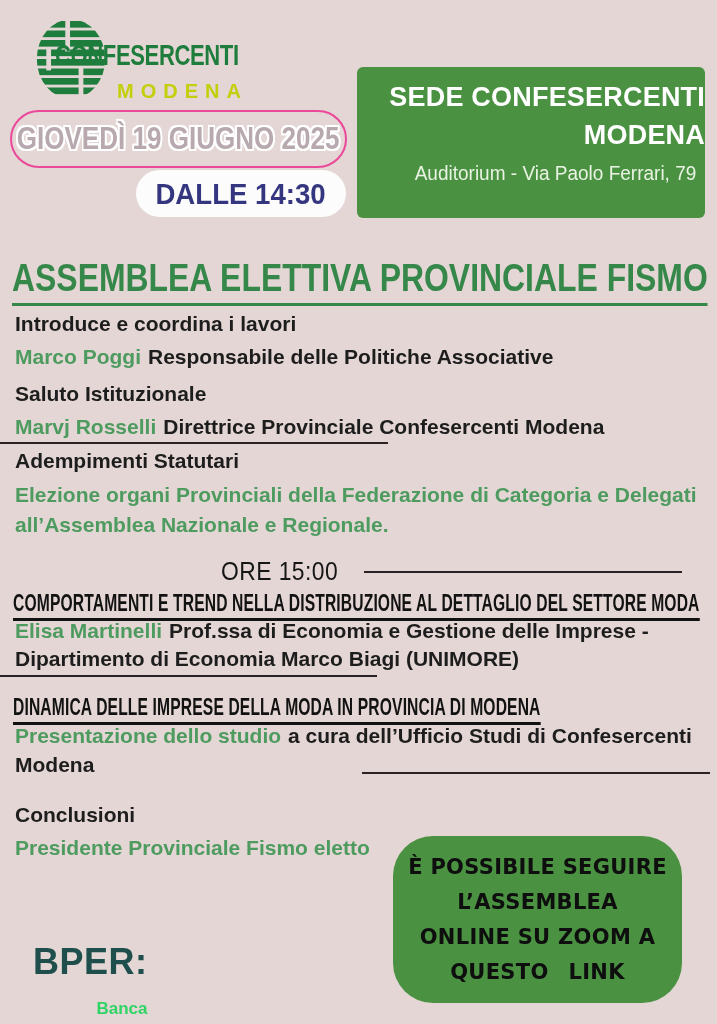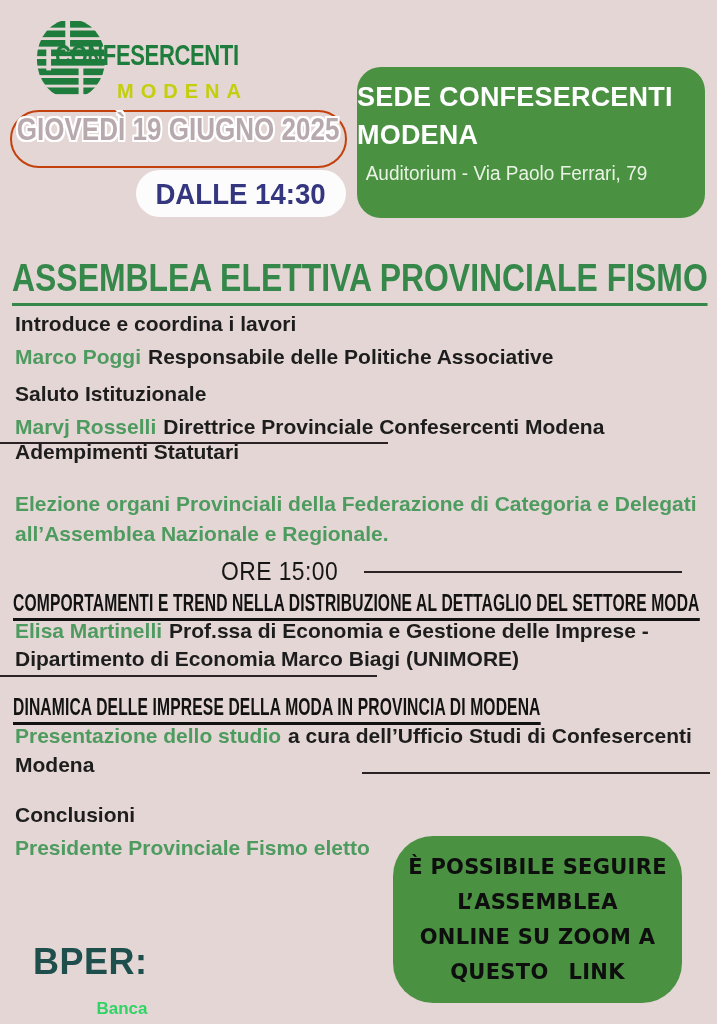--- a/index.html
+++ b/index.html
@@ -25,35 +25,35 @@
   .fismo-swirl { display:block; margin:0 auto; }
   .fismo-name {
     font-family:"Liberation Serif", serif; font-style:italic; font-size:27px;
     color:var(--fismo-gray); letter-spacing:1px; margin-top:-4px;
   }
   .fismo-sub { font-size:9.5px; color:var(--fismo-gray); line-height:12px; margin-top:5px; }
 
   
   .venue {
     position:absolute; left:357px; top:67px; width:348px; height:151px;
-    background:var(--green); border-radius:24px; text-align:left; color:#ffffff;
+    background:var(--green); border-radius:6px; text-align:right; color:#ffffff;
     box-sizing:border-box; padding-top:15px;
   }
   .venue-l1, .venue-l2 { font-size:27px; font-weight:800; letter-spacing:0.2px; }
   .venue-l2 { margin-top:7px; }
   .venue-addr {
     margin-top:11px; font-size:20px; font-weight:500; color:#e9f3e3;
     white-space:nowrap; transform:scaleX(0.95); transform-origin:center top;
   }
 
   
   .date-badge {
     position:absolute; left:10px; top:110px; width:337px; height:58px;
-    border:2px solid #c2410c; border-radius:30px; box-sizing:border-box;
-    display:flex; align-items:flex-start; justify-content:center;
+    border:2px solid #ec4899; border-radius:30px; box-sizing:border-box;
+    display:flex; align-items:center; justify-content:center;
   }
   .date-text {
     font-size:31px; font-weight:800; color:var(--date-gray); white-space:nowrap;
     transform:scaleX(0.84);
     text-shadow:-2px -2px 0 #fff, 2px -2px 0 #fff, -2px 2px 0 #fff, 2px 2px 0 #fff,
                 -2px 0 0 #fff, 2px 0 0 #fff, 0 -2px 0 #fff, 0 2px 0 #fff;
   }
   .time-pill {
     position:absolute; left:136px; top:170px; width:210px; height:47px;
     background:#fdfcfc; border-radius:24px;
@@ -68,21 +68,21 @@
     white-space:nowrap; transform:scaleX(0.84); transform-origin:left top;
     border-bottom:3px solid var(--title-green); padding-bottom:3px;
   }
 
   
   .sec { position:absolute; left:15px; width:694px; }
   .h-black { font-size:21px; font-weight:700; color:var(--ink); line-height:26px; }
   .line { font-size:21px; font-weight:700; color:var(--ink); line-height:28px; margin-top:6px; }
   .name { color:var(--name-green); margin-right:7px; }
   .green-text { color:var(--name-green); }
-  .detail-green { font-size:21px; font-weight:700; color:var(--name-green); line-height:30px; margin-top:24px; }
+  .detail-green { font-size:21px; font-weight:700; color:var(--name-green); line-height:30px; margin-top:6px; }
 
   .rule { position:absolute; border-top:2px solid var(--divider); }
   .rule-1 { left:0; top:442px; width:388px; }
   .rule-2 { left:0; top:675px; width:377px; }
   .rule-3 { left:362px; top:772px; width:348px; }
 
   .ore-row { position:absolute; left:0; top:556px; width:682px; display:flex; align-items:center; }
   .ore-text {
     margin-left:221px; font-size:26px; font-weight:500; color:#161616;
     white-space:nowrap; letter-spacing:0.5px; transform:scaleX(0.88); transform-origin:left center;
@@ -178,21 +178,21 @@
 
   <div class="sec" style="top:311px">
     <div class="h-black">Introduce e coordina i lavori</div>
     <div class="line">
       <span class="name">Marco Poggi</span><span>Responsabile delle Politiche Associative</span>
     </div>
   </div>
 
   <div class="rule rule-1"></div>
 
-  <div class="sec" style="top:439px">
+  <div class="sec" style="top:448px">
     <div class="h-black">Adempimenti Statutari</div>
     <div class="detail-green">Elezione organi Provinciali della Federazione di Categoria e Delegati all’Assemblea Nazionale e Regionale.</div>
   </div>
 
   <div class="ore-row">
     <div class="ore-text">ORE 15:00</div>
     <div class="ore-line"></div>
   </div>
 
   <div class="cond-h talk1-h">

